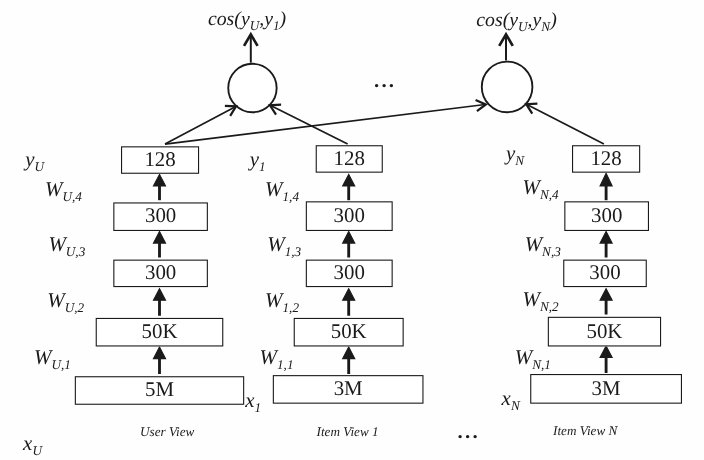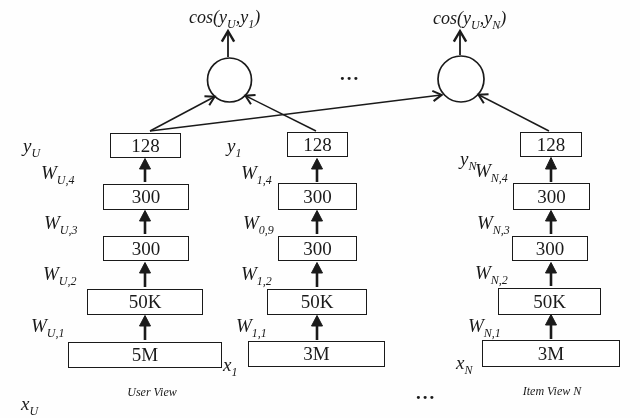--- a/index.html
+++ b/index.html
@@ -135,32 +135,33 @@
   <div class="caption" style="left:102px; top:385px; width:100px;">User View</div>
 
   <div class="box" style="left:287px; top:132px; width:61px;  height:25px; line-height:23px;">128</div>
   <div class="box" style="left:278px; top:183px; width:79px;  height:27px; line-height:25px;">300</div>
   <div class="box" style="left:278px; top:236px; width:79px;  height:25px; line-height:23px;">300</div>
   <div class="box" style="left:267px; top:289px; width:100px; height:26px; line-height:24px;">50K</div>
   <div class="box" style="left:248px; top:341px; width:137px; height:26px; line-height:24px;">3M</div>
 
   <span class="lbl" style="left:227px; top:136px;"><span>y</span><sub>1</sub></span>
   <span class="lbl" style="left:241px; top:163px;"><span>W</span><sub>1,4</sub></span>
-  <span class="lbl" style="left:243px; top:213px;"><span>W</span><sub>0,9</sub></span>
+  <span class="lbl" style="left:243px; top:213px;"><span>W</span><sub>1,3</sub></span>
   <span class="lbl" style="left:241px; top:264px;"><span>W</span><sub>1,2</sub></span>
   <span class="lbl" style="left:236px; top:316px;"><span>W</span><sub>1,1</sub></span>
   <span class="lbl" style="left:223px; top:355px;"><span>x</span><sub>1</sub></span>
+  <div class="caption" style="left:263px; top:385px; width:106px;">Item View 1</div>
 
   <div class="box" style="left:520px; top:132px; width:62px;  height:25px; line-height:23px;">128</div>
   <div class="box" style="left:513px; top:183px; width:77px;  height:27px; line-height:25px;">300</div>
   <div class="box" style="left:512px; top:236px; width:76px;  height:25px; line-height:23px;">300</div>
   <div class="box" style="left:498px; top:288px; width:103px; height:27px; line-height:25px;">50K</div>
   <div class="box" style="left:482px; top:340px; width:138px; height:27px; line-height:25px;">3M</div>
 
-  <span class="lbl" style="left:460px; top:149px;"><span>y</span><sub>N</sub></span>
+  <span class="lbl" style="left:460px; top:130px;"><span>y</span><sub>N</sub></span>
   <span class="lbl" style="left:475px; top:161px;"><span>W</span><sub>N,4</sub></span>
   <span class="lbl" style="left:477px; top:213px;"><span>W</span><sub>N,3</sub></span>
   <span class="lbl" style="left:475px; top:263px;"><span>W</span><sub>N,2</sub></span>
   <span class="lbl" style="left:468px; top:316px;"><span>W</span><sub>N,1</sub></span>
   <span class="lbl" style="left:456px; top:353px;"><span>x</span><sub>N</sub></span>
-  <div class="caption" style="left:496px; top:384px; width:112px;">Item View N</div>
+  <div class="caption" style="left:476px; top:384px; width:112px;">Item View N</div>
 
 </div>
 
 </body></html>

